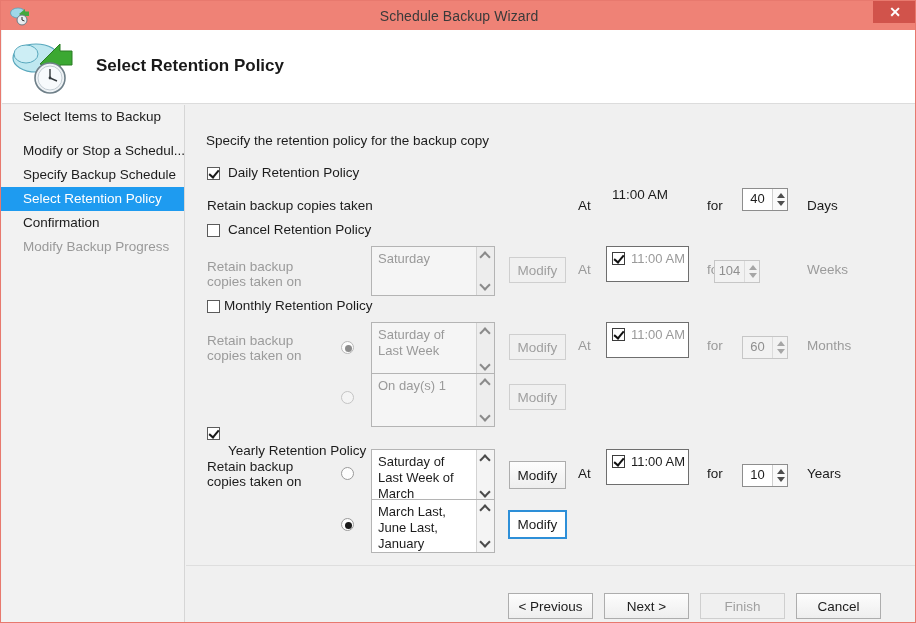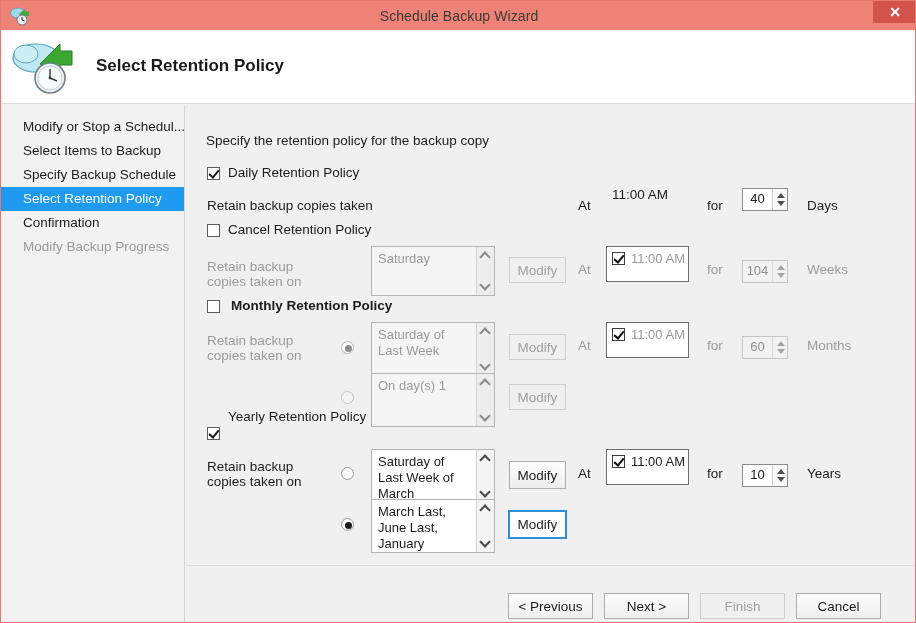--- a/index.html
+++ b/index.html
@@ -307,22 +307,22 @@
       <path d="M30 30 L50 10 L50 17 L62 17 L62 31 L50 31 L50 38 Z" fill="#3ba832" stroke="#2a7d24" stroke-width="1"></path>
       <circle cx="40" cy="44" r="15" fill="#eef2f5" stroke="#6e7f88" stroke-width="1.6"></circle>
       <circle cx="40" cy="44" r="12" fill="#f7fafc" stroke="#b6c2c9" stroke-width="0.8"></circle>
       <path d="M40 35 L40 44 L47 47" stroke="#33393d" stroke-width="1.4" fill="none"></path>
       <circle cx="40" cy="44" r="1.4" fill="#33393d"></circle>
     </svg>
     <div id="header-title">Select Retention Policy</div>
   </div>
 
   <div id="sidebar">
+    <div class="side-item">Select Items to Backup</div>
     <div class="side-item first">Modify or Stop a Schedul...</div>
-    <div class="side-item">Select Items to Backup</div>
     <div class="side-item">Specify Backup Schedule</div>
     <div class="side-item active">Select Retention Policy</div>
     <div class="side-item">Confirmation</div>
     <div class="side-item disabled">Modify Backup Progress</div>
   </div>
 
   <div id="content">
 
     <div id="intro">Specify the retention policy for the backup copy</div>
 
@@ -353,31 +353,31 @@
         <div class="chev dn"></div>
       </div>
     </div>
     <div class="btn disabled" style="left:323px; top:152px; width:57px; height:26px;">Modify</div>
     <div class="lbl dim" style="left:392px; top:157px;">At</div>
     <div class="timefield" style="left:420px; top:141px;">
       <div class="tf-cb"></div>
       <div class="tf-text">11:00 AM</div>
     </div>
     <div class="lbl dim" style="left:521px; top:157px;">for</div>
-    <div class="spin disabled" style="left:556px; top:155px;padding-left:40px;">
+    <div class="spin disabled" style="left:528px; top:155px;padding-left:40px;">
       <div class="sp-val">104</div>
       <div class="sp-btns">
         <div class="sp-arrow up"></div>
         <div class="sp-arrow dn"></div>
       </div>
     </div>
     <div class="lbl dim" style="left:621px; top:157px;">Weeks</div>
 
     <div class="cb" style="left:21px; top:195px;"></div>
-    <div class="cb-row-label" style="left:45px; top:193px;font-weight:bold;">Monthly Retention Policy</div>
+    <div class="cb-row-label" style="left:38px; top:193px;">Monthly Retention Policy</div>
 
     <div class="lbl dim w2" style="left:21px; top:228px;">Retain backup copies taken on</div>
 
     <div class="radio sel-gray" style="left:155px; top:236px;"></div>
     <div class="listbox" style="left:185px; top:217px; height:54px;">
       <div class="lb-text">Saturday of Last Week</div>
       <div class="lb-scroll">
         <div class="chev up"></div>
         <div class="chev dn"></div>
       </div>
@@ -402,21 +402,21 @@
     <div class="listbox" style="left:185px; top:268px; height:54px;">
       <div class="lb-text">On day(s) 1</div>
       <div class="lb-scroll">
         <div class="chev up"></div>
         <div class="chev dn"></div>
       </div>
     </div>
     <div class="btn disabled" style="left:323px; top:279px; width:57px; height:26px;">Modify</div>
 
     <div class="cb checked" style="left:21px; top:322px;"></div>
-    <div class="cb-row-label" style="left:42px; top:304px;">Yearly Retention Policy</div>
+    <div class="cb-row-label" style="left:42px; top:338px;">Yearly Retention Policy</div>
 
     <div class="lbl w2" style="left:21px; top:354px;">Retain backup copies taken on</div>
 
     <div class="radio" style="left:155px; top:362px;"></div>
     <div class="listbox enabled" style="left:185px; top:344px; height:54px;">
       <div class="lb-text">Saturday of Last Week of March</div>
       <div class="lb-scroll">
         <div class="chev up"></div>
         <div class="chev dn"></div>
       </div>

